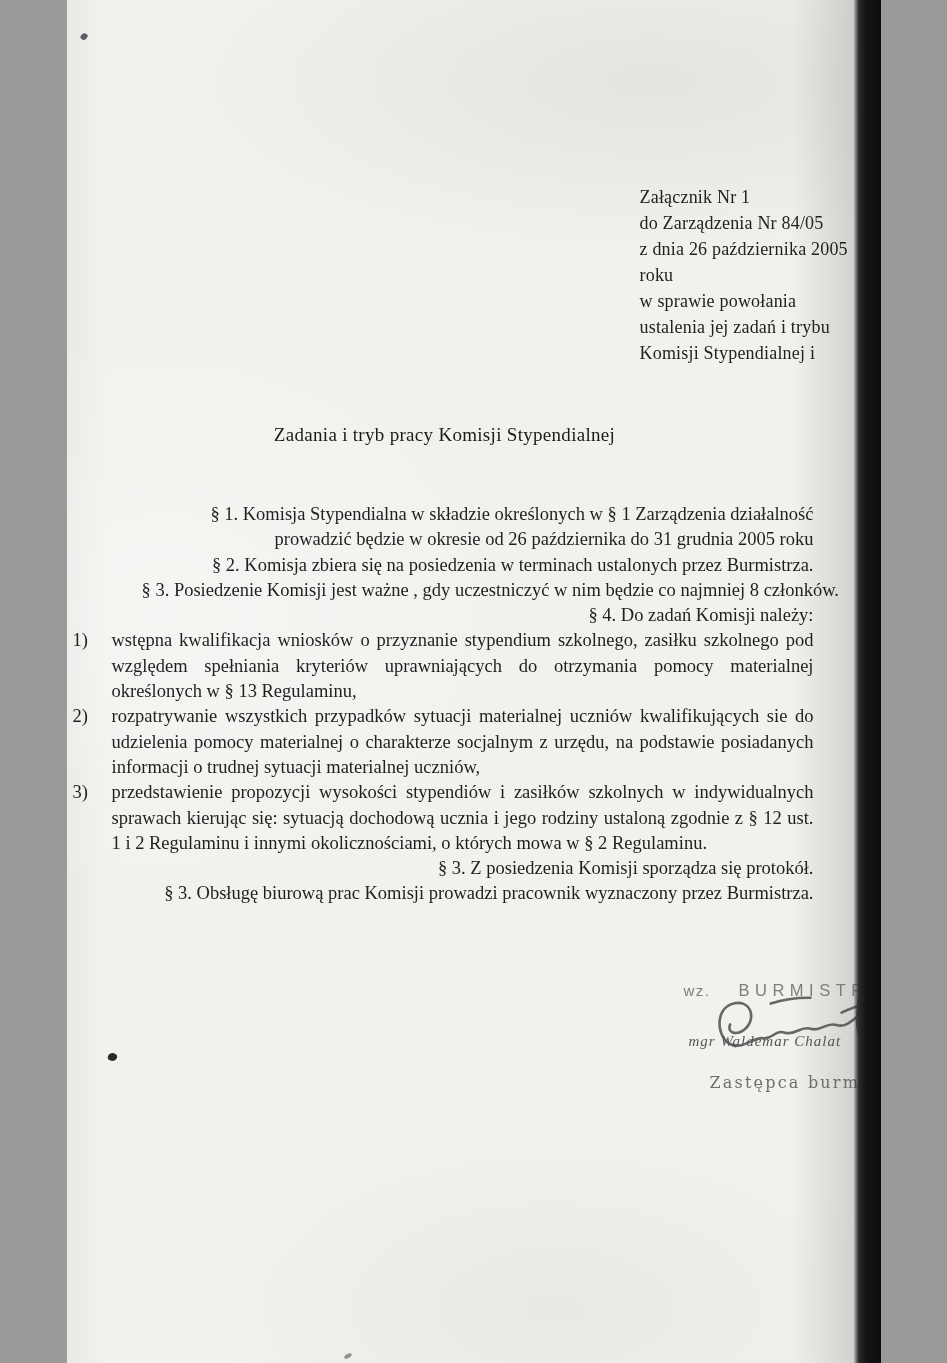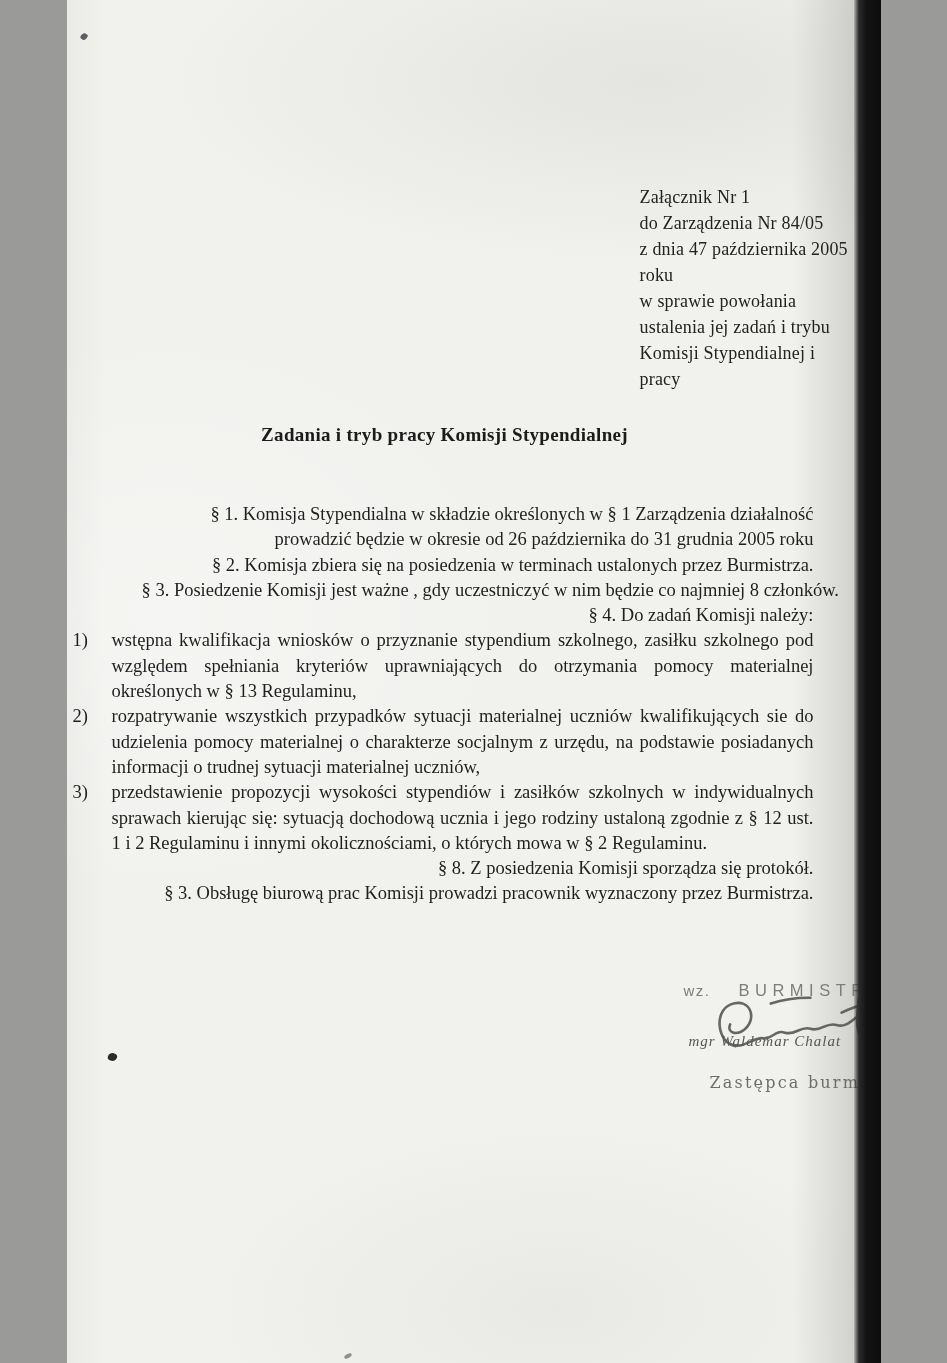--- a/index.html
+++ b/index.html
@@ -27,21 +27,21 @@
   .speck-bottom { left: 277px; top: 1354px; width: 8px; height: 4px; background: #6f6f6d; border-radius: 50%; transform: rotate(-28deg); opacity: .75; }
 
   .header-block {
     position: absolute; left: 573px; top: 184px;
     font-size: 18px; line-height: 26px; letter-spacing: 0.2px;
     color: #222;
   }
   .doc-title {
     position: absolute; left: 0; right: 58px; top: 424px;
     margin: 0; text-align: center;
-    font-size: 19px; font-weight: bold; letter-spacing: 0.3px;
+    font-size: 19px; font-weight: normal; letter-spacing: 0.3px;
     color: #1b1b1b;
   }
   .body-text {
     position: absolute; left: 6px; right: 67px; top: 502px;
     font-size: 18.5px; line-height: 25.3px;
   }
   .par { margin: 0 0 0 14px; white-space: nowrap; text-align: right; }
   .par.indent { text-indent: 55px; }
   .list-item {
     position: relative; margin: 0; padding-left: 39px;
@@ -68,25 +68,24 @@
 </head>
 <body>
 
 <div class="page">
 
   <div class="speck speck-top"></div>
 
   <div class="header-block">
     <div>Załącznik Nr 1</div>
     <div>do Zarządzenia Nr 84/05</div>
-    <div>z dnia 47 października 2005 roku</div>
+    <div>z dnia 26 października 2005 roku</div>
     <div>w sprawie powołania</div>
     <div>ustalenia jej zadań i trybu</div>
     <div>Komisji Stypendialnej i</div>
-    <div>pracy</div>
   </div>
 
   <h1 class="doc-title">Zadania i tryb pracy Komisji Stypendialnej</h1>
 
   <div class="body-text">
     <div class="par indent">§ 1. Komisja Stypendialna w składzie określonych w § 1 Zarządzenia działalność</div>
     <div class="par">prowadzić będzie w okresie od 26 października do 31 grudnia 2005 roku</div>
     <div class="par indent">§ 2. Komisja zbiera się na posiedzenia w terminach ustalonych przez Burmistrza.</div>
     <div class="par indent">§ 3. Posiedzenie Komisji jest ważne , gdy uczestniczyć w nim będzie co najmniej 8 członków.</div>
     <div class="par indent">§ 4. Do zadań Komisji należy:</div>
@@ -97,21 +96,21 @@
     </div>
     <div class="list-item">
       <span class="list-marker">2)</span>
       <span>rozpatrywanie wszystkich przypadków sytuacji materialnej uczniów kwalifikujących sie do udzielenia pomocy materialnej o charakterze socjalnym z urzędu, na podstawie posiadanych informacji o trudnej sytuacji materialnej uczniów,</span>
     </div>
     <div class="list-item">
       <span class="list-marker">3)</span>
       <span>przedstawienie propozycji wysokości stypendiów i zasiłków szkolnych w indywidualnych sprawach kierując się: sytuacją dochodową ucznia i jego rodziny ustaloną zgodnie z § 12 ust. 1 i 2 Regulaminu i innymi okolicznościami, o których mowa w § 2 Regulaminu.</span>
     </div>
 
-    <div class="par indent">§ 8. Z posiedzenia Komisji sporządza się protokół.</div>
+    <div class="par indent">§ 3. Z posiedzenia Komisji sporządza się protokół.</div>
     <div class="par indent">§ 3. Obsługę biurową prac Komisji prowadzi pracownik wyznaczony przez Burmistrza.</div>
   </div>
 
   <div class="signature-block">
     <div class="stamp-line">
       <span class="stamp-prefix">wz.</span><span class="stamp-authority">BURMISTRZA</span>
     </div>
     <svg class="handwritten-signature" width="200" height="62" viewBox="0 0 200 62">
       <g fill="none" stroke="#4e4e4e" stroke-width="2.6" stroke-linecap="round" opacity="0.85">
         <path d="M26,52 C8,48 6,16 24,10 C44,4 50,26 36,36 C27,42 18,38 22,30"></path>

